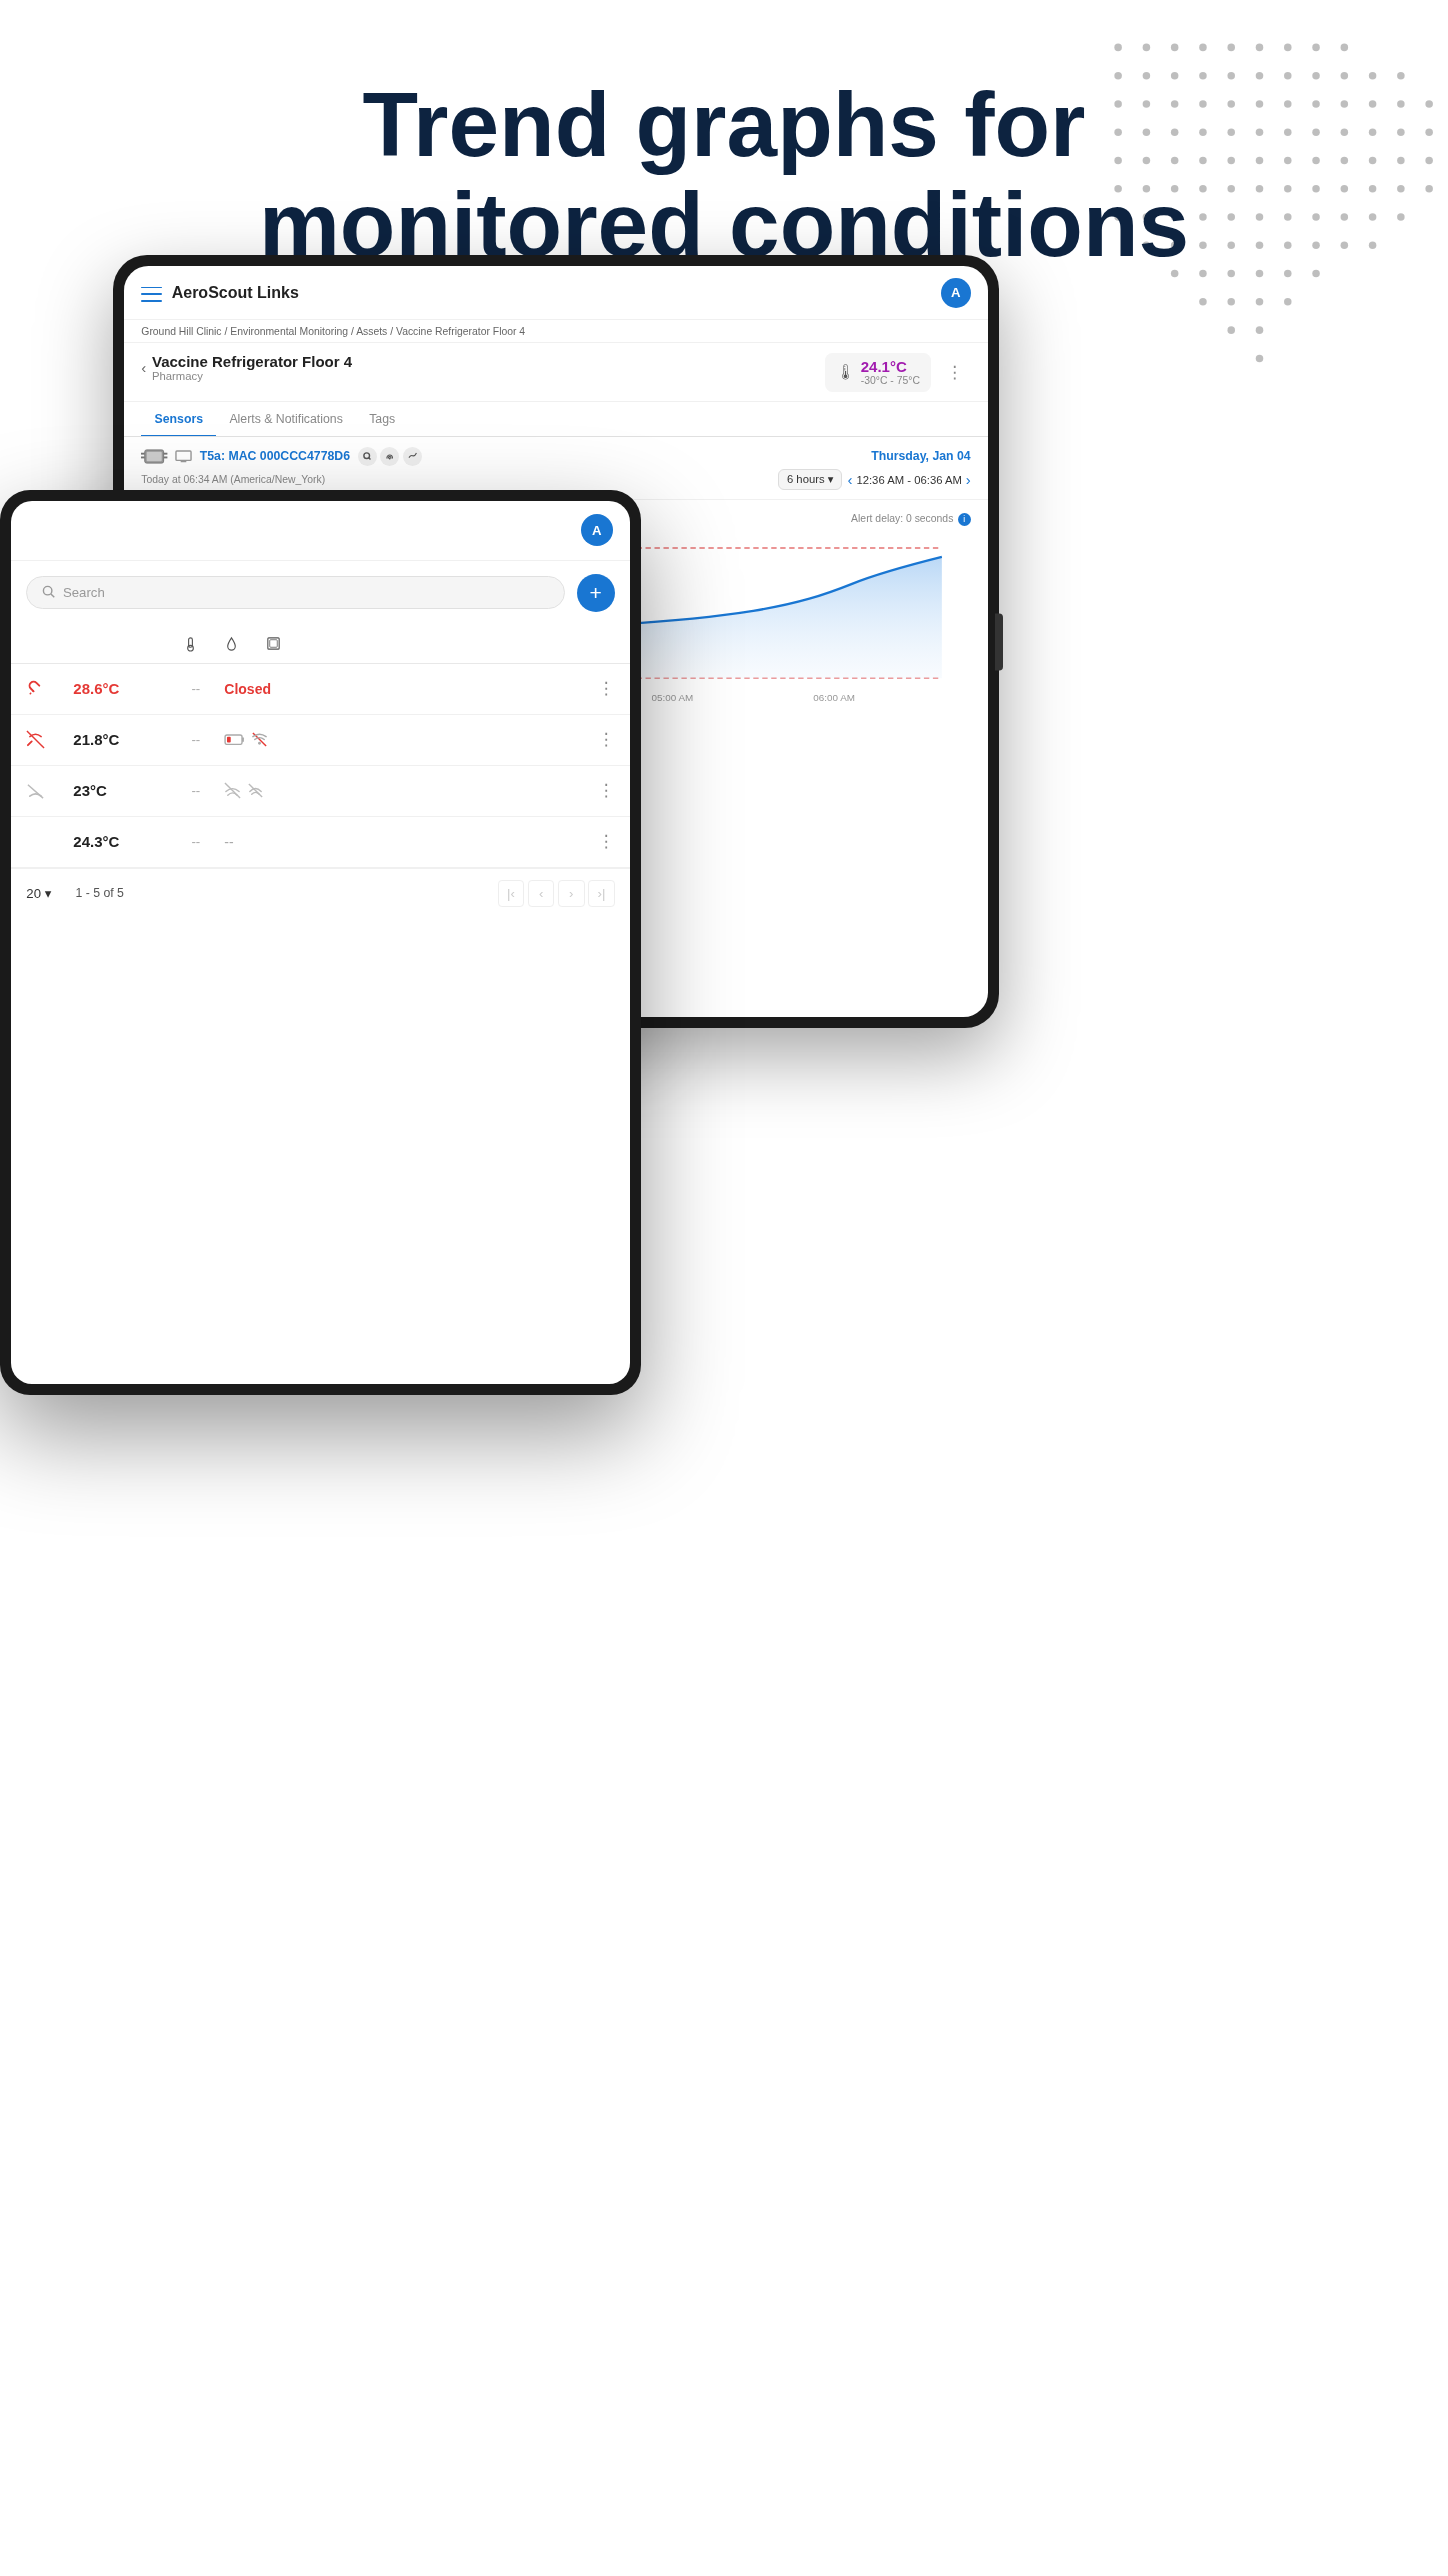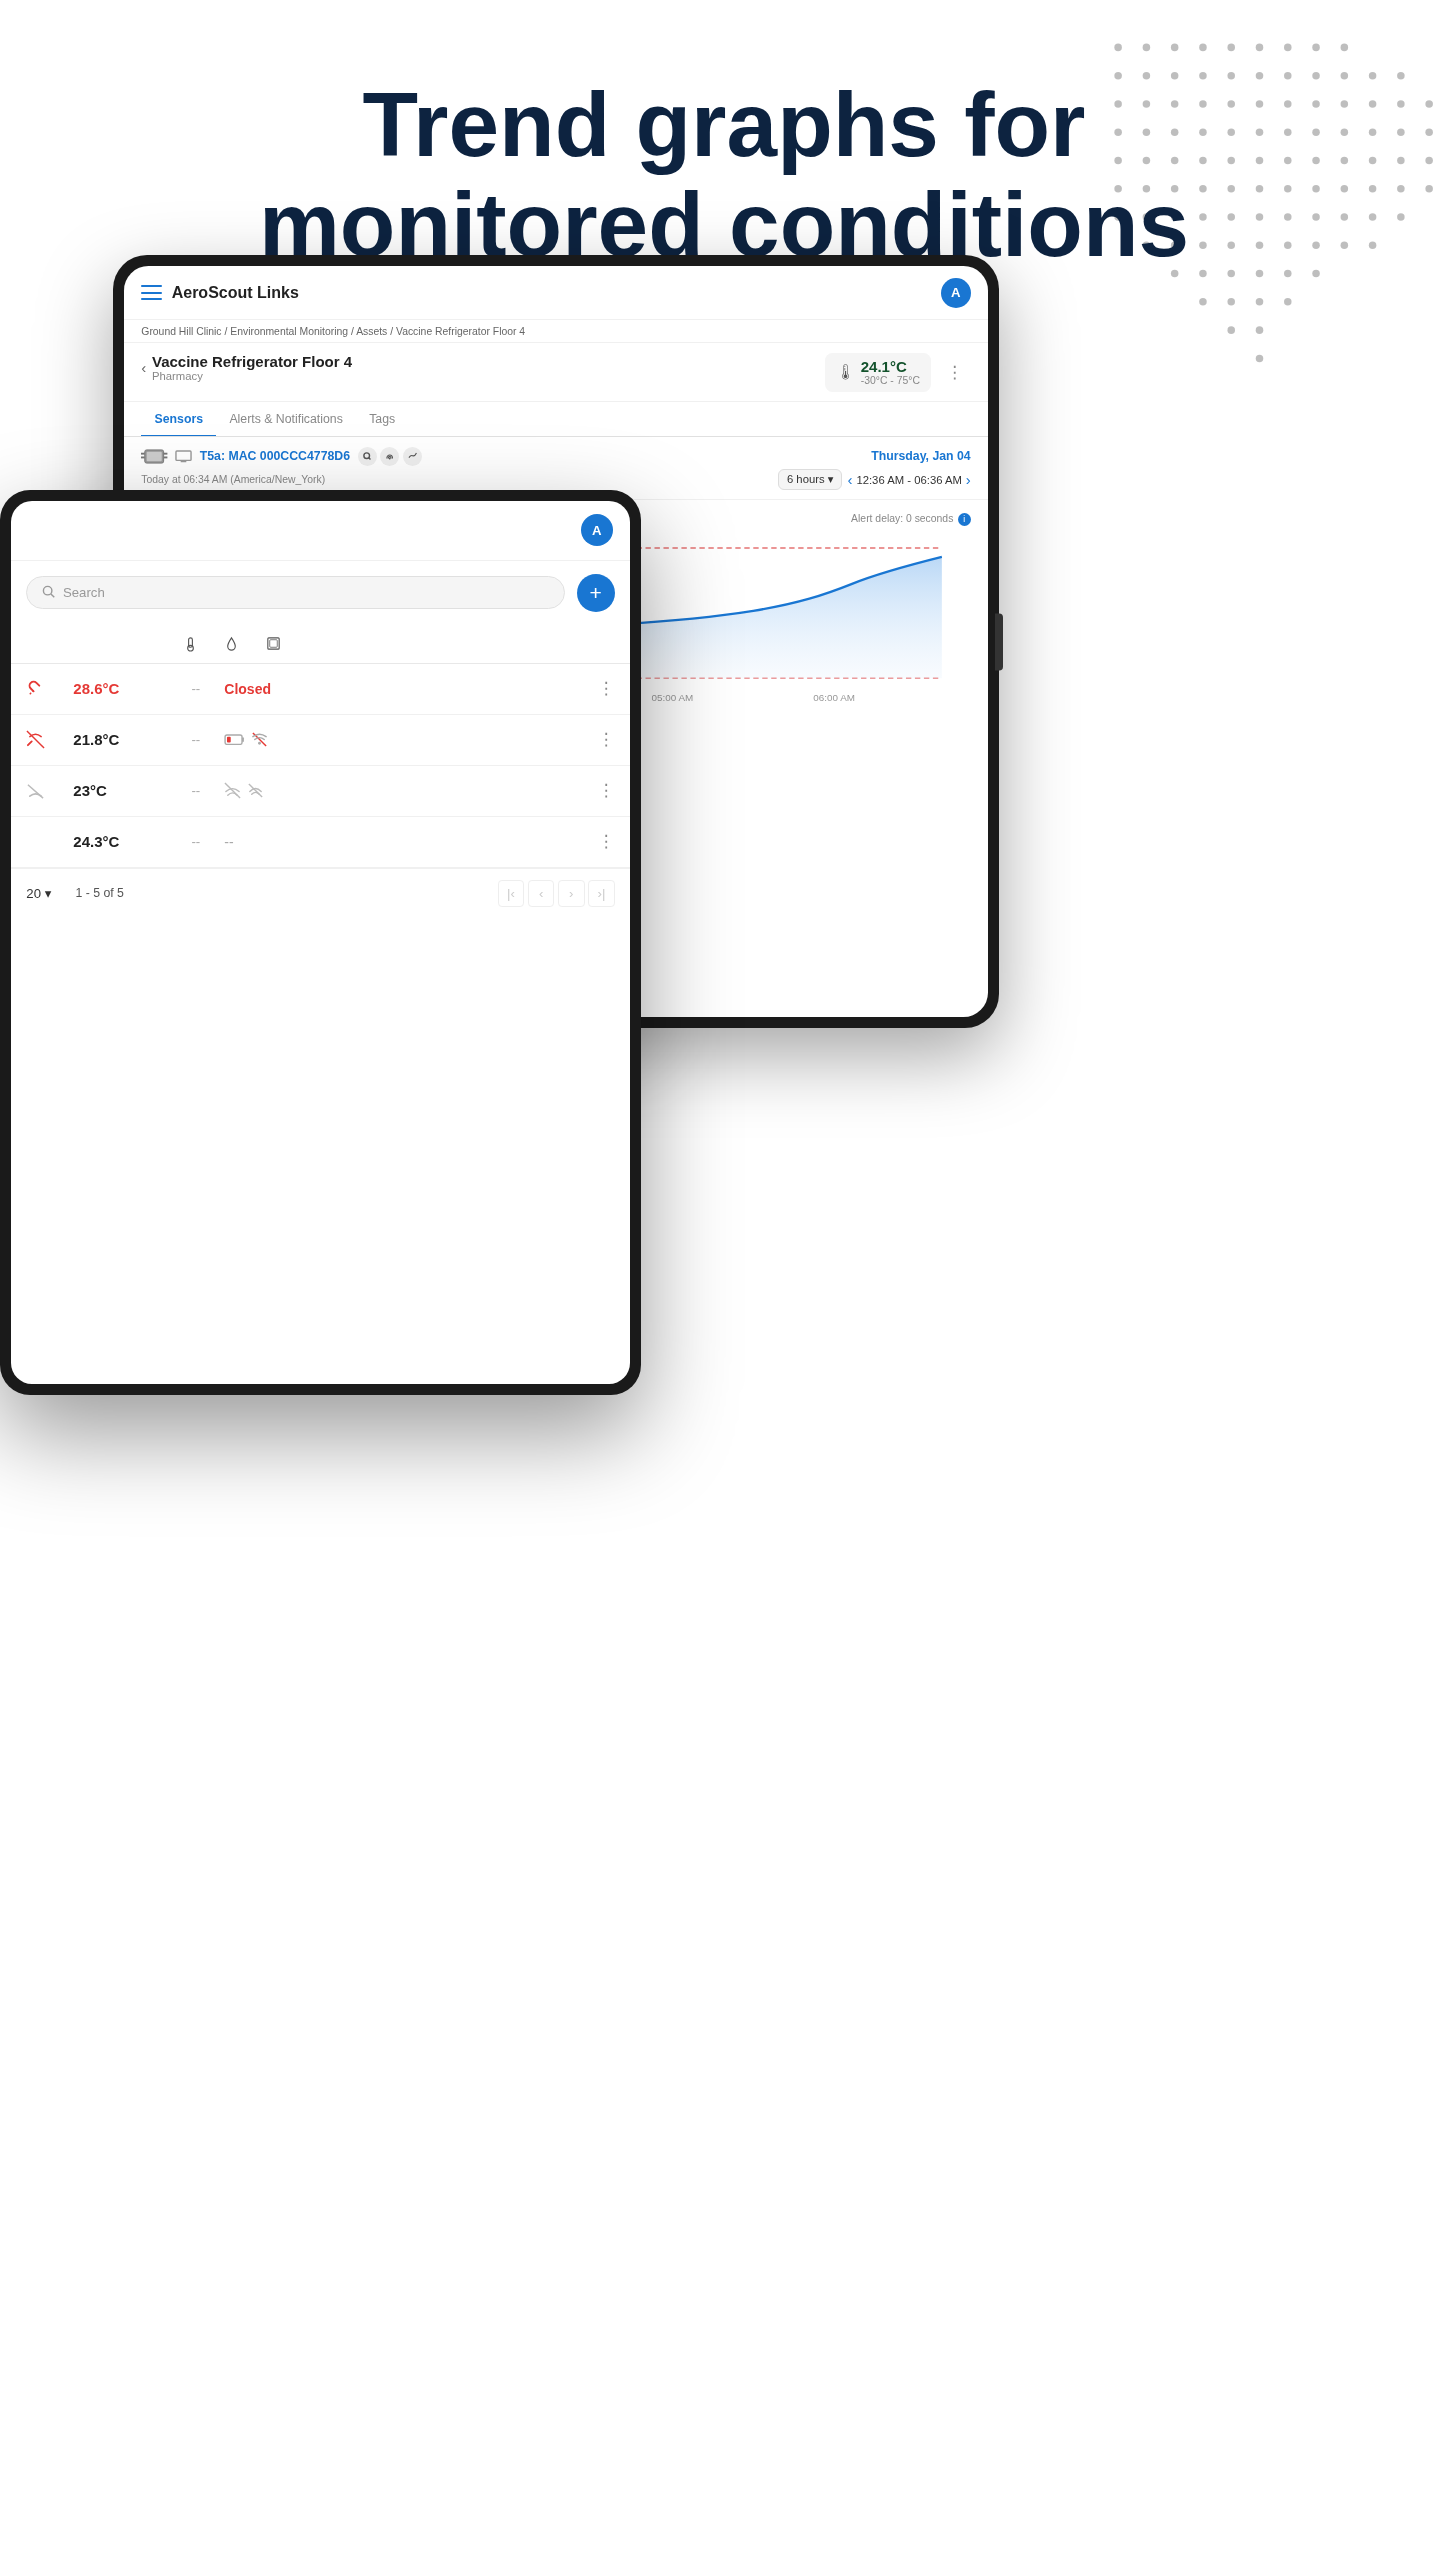--- a/index.html
+++ b/index.html
@@ -60,21 +60,21 @@
     
     .app-header {
       display: flex;
       align-items: center;
       justify-content: space-between;
       padding: 11.3px 17px;
       border-bottom: 0.9px solid #f0f0f0;
     }
     .app-header-left {
       display: flex;
-      align-items: center;
+      align-items: flex-end;
       gap: 9.4px;
     }
     .hamburger-icon {
       width: 21px;
       height: 15px;
       display: flex;
       flex-direction: column;
       justify-content: space-between;
     }
     .hamburger-icon span {
@@ -143,21 +143,21 @@
       border-radius: 7.5px;
       padding: 5.7px 11.3px;
     }
     .temp-icon {
       font-size: 15px;
       color: #555;
     }
     .temp-value {
       font-size: 15px;
       font-weight: 700;
-      color: #14532d;
+      color: #a21caf;
     }
     .temp-range {
       font-size: 10.4px;
       color: #888;
     }
     .more-icon {
       color: #888;
       font-size: 17px;
       padding: 3.8px 7.5px;
     }

